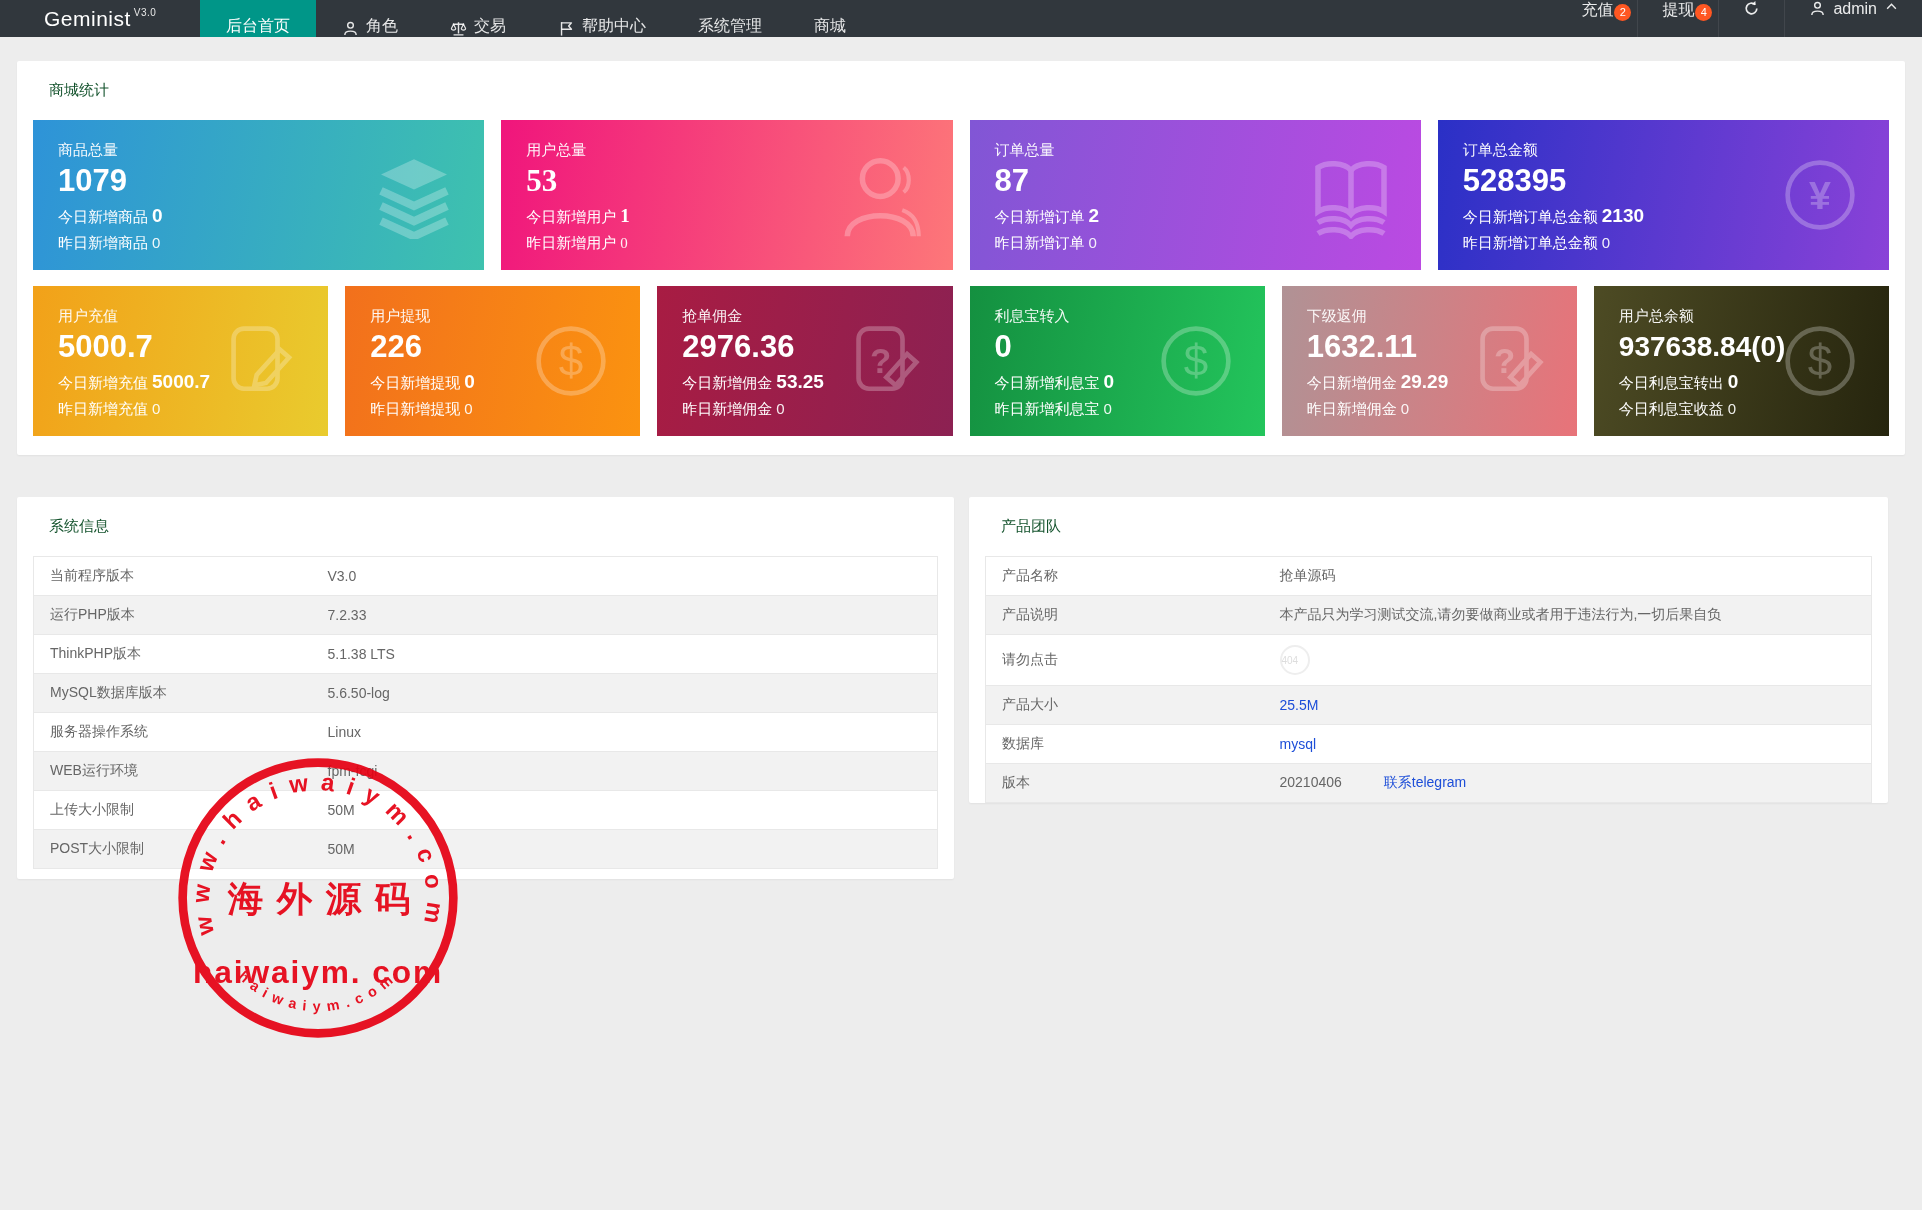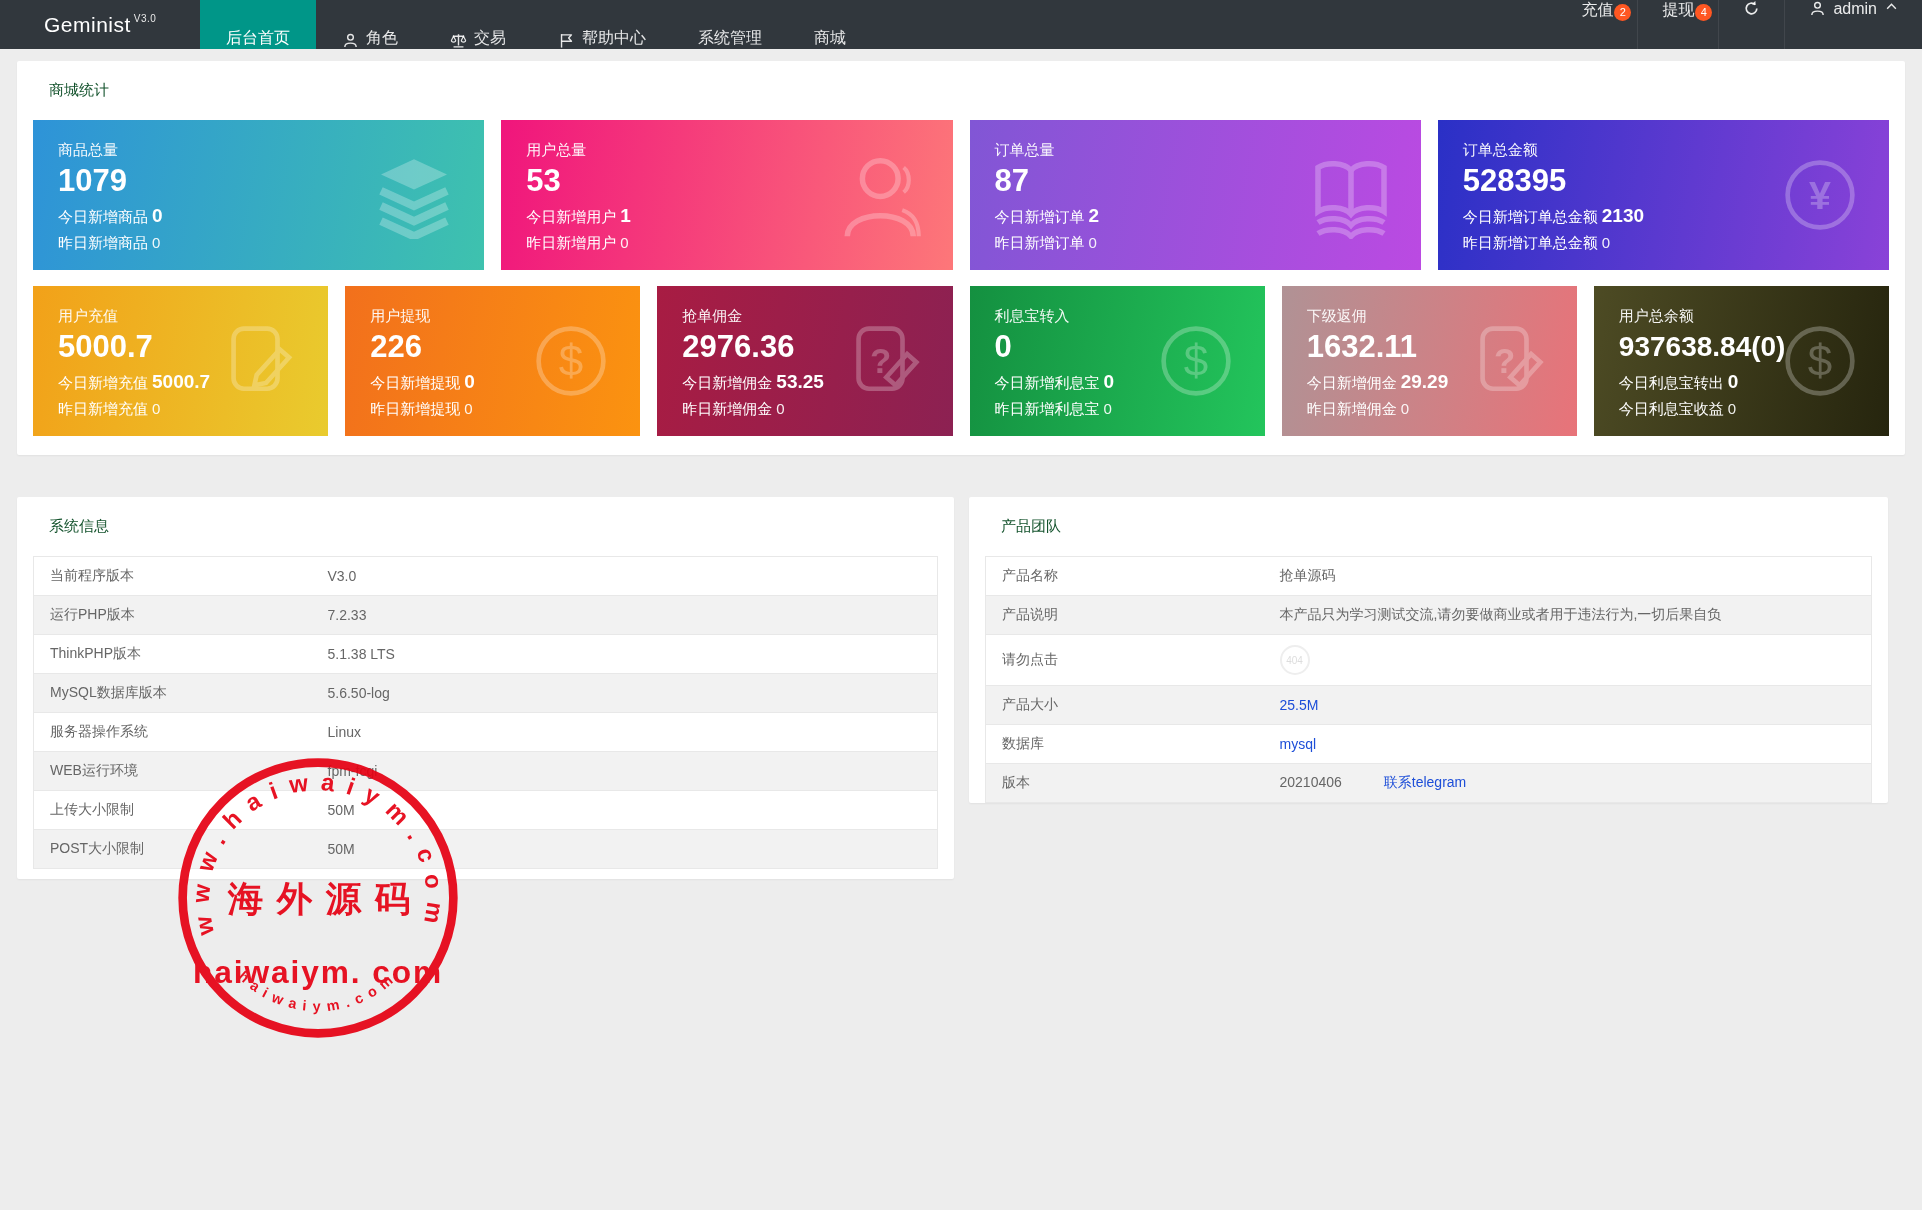--- a/index.html
+++ b/index.html
@@ -2,21 +2,21 @@
 <html><head>
 <meta charset="utf-8">
 <style>
   * { margin:0; padding:0; box-sizing:border-box; }
   html,body { width:1922px; height:1210px; }
   body {
     font-family:"Liberation Sans","DejaVu Sans",sans-serif;
     background:#ededed; color:#666; overflow:hidden; position:relative;
   }
   
-  .navbar { height:49px; background:#31373d; display:flex; align-items:stretch; color:#fff; }
+  .navbar { height:37px; background:#31373d; display:flex; align-items:stretch; color:#fff; }
   .logo { width:200px; display:flex; align-items:center; padding-left:44px; font-size:21px; color:#fff; letter-spacing:.5px; }
   .logo sup { font-size:10px; margin-left:3px; transform:translateY(-6px); color:#e8e8e8; }
   .nav-menu { display:flex; align-items:stretch; }
   .nav-item { display:flex; align-items:flex-end; padding:0 26px; font-size:16px; color:rgba(255,255,255,.88); cursor:pointer; text-decoration:none; }
   .nav-item.active { background:#009688; color:#fff; }
   .nav-item svg { width:17px; height:17px; margin-right:7px; }
   .nav-right { margin-left:auto; display:flex; align-items:stretch; }
   .nav-right-item { position:relative; display:flex; padding:0 24px; font-size:16px; color:rgba(255,255,255,.9); cursor:pointer; border-left:1px solid rgba(255,255,255,.08); text-decoration:none; }
   .nav-right-item:first-child { border-left:none; }
   .badge { position:absolute; top:4px; right:6px; min-width:17px; height:17px; line-height:17px; padding:0 4px; border-radius:9px; background:#ff5722; color:#fff; font-size:11px; text-align:center; font-style:normal; }
@@ -43,21 +43,21 @@
   .sysinfo-panel { position:absolute; left:17px; top:497px; width:937px; height:382px; }
   .product-panel { position:absolute; left:969px; top:497px; width:919px; height:306px; }
   table.info { border-collapse:collapse; width:calc(100% - 32px); margin:0 16px; font-size:14px; color:#666;border-radius:13px; }
   table.info td { border:1px solid #e8e8e8; border-left:none; border-right:none; padding:10px 16px; height:39px; }
   table.info { border:1px solid #e8e8e8; }
   table.info tr:nth-child(even) { background:#f2f2f2; }
   td.k { width:278px; }
   .link { color:#1d4ed8; text-decoration:none; cursor:pointer;margin-top:8px; }
   .ver-num { color:#666; }
   .ver-link { margin-left:42px; }
-  .badge-404 { display:inline-block; width:30px; height:30px; line-height:27px; border:2px solid #eee; border-radius:50%; color:#ddd; font-size:10px; text-align:center; }
+  .badge-404 { display:inline-block; width:30px; height:30px; line-height:27px; border:2px solid #eee; border-radius:50%; color:#ddd; font-size:10px; text-align:left; }
   
   .stamp { position:absolute; left:174px; top:751px; width:288px; height:294px; z-index:20; opacity:.92; pointer-events:none; }
   .stamp text { font-family:"Liberation Sans","DejaVu Sans",sans-serif; font-weight:bold; }
   .hidden-defs { position:absolute; width:0; height:0; overflow:hidden; }
 </style>
 </head>
 <body>
 
 <svg class="hidden-defs" xmlns="http://www.w3.org/2000/svg">
   <symbol id="icon-layers" viewBox="0 0 64 64">
@@ -181,21 +181,21 @@
   <div class="cards-row">
     <div class="stat-card" style="background: linear-gradient(100deg, rgb(46, 147, 216), rgb(62, 194, 174));">
       <div class="sc-title">商品总量</div>
       <div class="sc-value">1079</div>
       <div class="sc-line"><span>今日新增商品</span><b>0</b></div>
       <div class="sc-line"><span>昨日新增商品</span><span class="v2">0</span></div>
       <svg class="sc-icon">
           <use href="#icon-layers"></use>
         </svg>
     </div>
-    <div class="stat-card" style="background: linear-gradient(100deg, rgb(240, 21, 124), rgb(253, 119, 121));">
+    <div class="stat-card" style="background: linear-gradient(100deg, rgb(240, 21, 124), rgb(253, 119, 121)); font-family: Liberation Serif, serif;">
       <div class="sc-title">用户总量</div>
       <div class="sc-value">53</div>
       <div class="sc-line"><span>今日新增用户</span><b>1</b></div>
       <div class="sc-line"><span>昨日新增用户</span><span class="v2">0</span></div>
       <svg class="sc-icon">
           <use href="#icon-user-big"></use>
         </svg>
     </div>
     <div class="stat-card" style="background: linear-gradient(100deg, rgb(129, 86, 213), rgb(187, 74, 226));">
       <div class="sc-title">订单总量</div>

